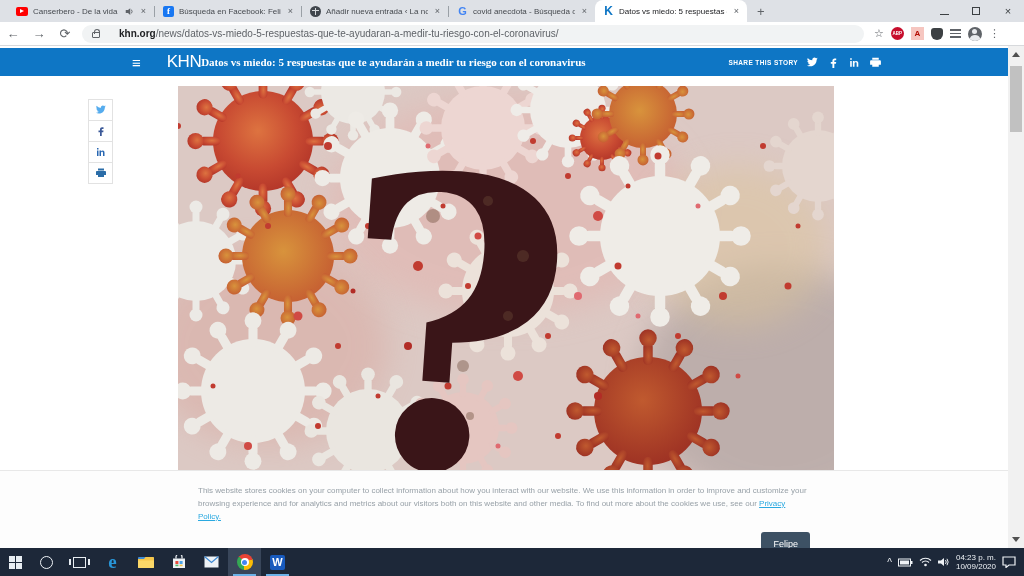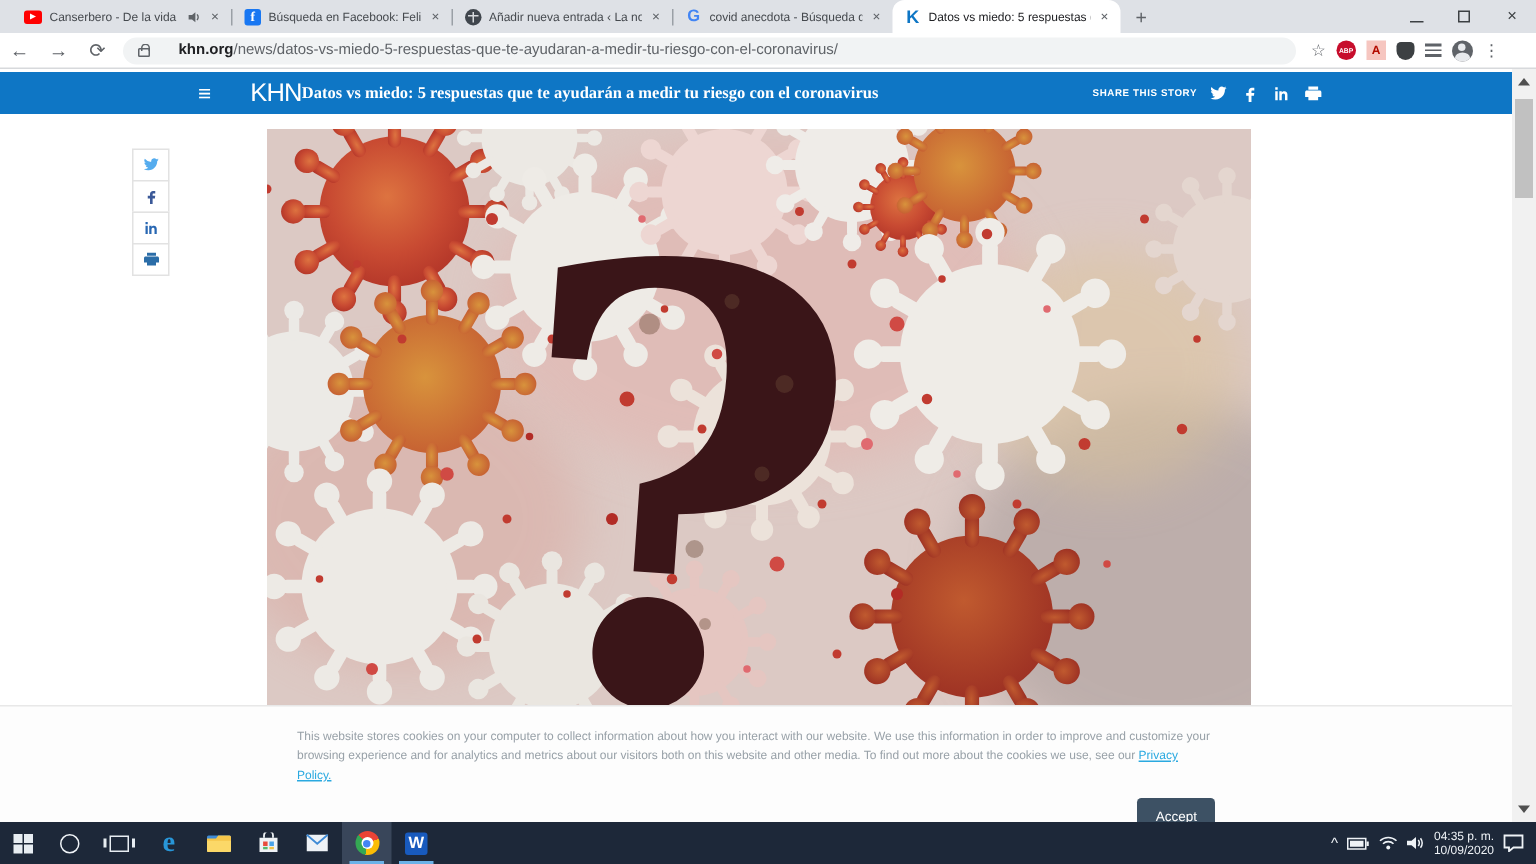--- a/index.html
+++ b/index.html
@@ -406,21 +406,21 @@
             <circle cx="330" cy="230" r="5"></circle>
           <circle cx="285" cy="280" r="6"></circle>
             <circle cx="292" cy="330" r="4"></circle>
         </g>
       </svg>
     </div>
 
     <div class="cookie">
       <div class="cookie-inner">
         <div class="cookie-text"><span>This website stores cookies on your computer to collect information about how you interact with our website. We use this information in order to improve and customize your browsing experience and for analytics and metrics about our visitors both on this website and other media. To find out more about the cookies we use, see our</span> <a class="cookie-link" href="#">Privacy Policy.</a></div>
-        <button class="accept-btn">Accept</button>
+        <button class="accept-btn">Felipe</button>
       </div>
     </div>
 
     <div class="scrollbar">
       <div class="sb-arrow sb-up"></div>
       <div class="sb-thumb"></div>
       <div class="sb-arrow sb-down"></div>
     </div>
   </div>
 
@@ -482,21 +482,21 @@
       <svg width="13" height="10" viewBox="0 0 13 10">
         <path d="M1 3.5 A8 8 0 0 1 12 3.5" fill="none" stroke="#eef2f6" stroke-width="1.1"></path>
         <path d="M3 5.5 A5 5 0 0 1 10 5.5" fill="none" stroke="#eef2f6" stroke-width="1.1"></path>
         <circle cx="6.5" cy="8" r="1.3" fill="#eef2f6"></circle>
       </svg>
       <svg width="12" height="10" viewBox="0 0 12 10">
         <polygon points="0,3.5 3,3.5 6,1 6,9 3,6.5 0,6.5" fill="#eef2f6"></polygon>
         <path d="M7.5 3 Q9 5 7.5 7 M9 1.8 Q11.3 5 9 8.2" fill="none" stroke="#eef2f6" stroke-width="1"></path>
       </svg>
       <div class="clock">
-        <div>04:35 p. m.</div>
+        <div>04:23 p. m.</div>
         <div>10/09/2020</div>
       </div>
       <span class="action-center">
         <svg width="14" height="12" viewBox="0 0 14 12">
           <path d="M1 1 h12 v8 h-6 l-3 2.5 V9 H1z" fill="none" stroke="#eef2f6" stroke-width="1.2"></path>
         </svg>
       </span>
     </div>
   </div>
 

